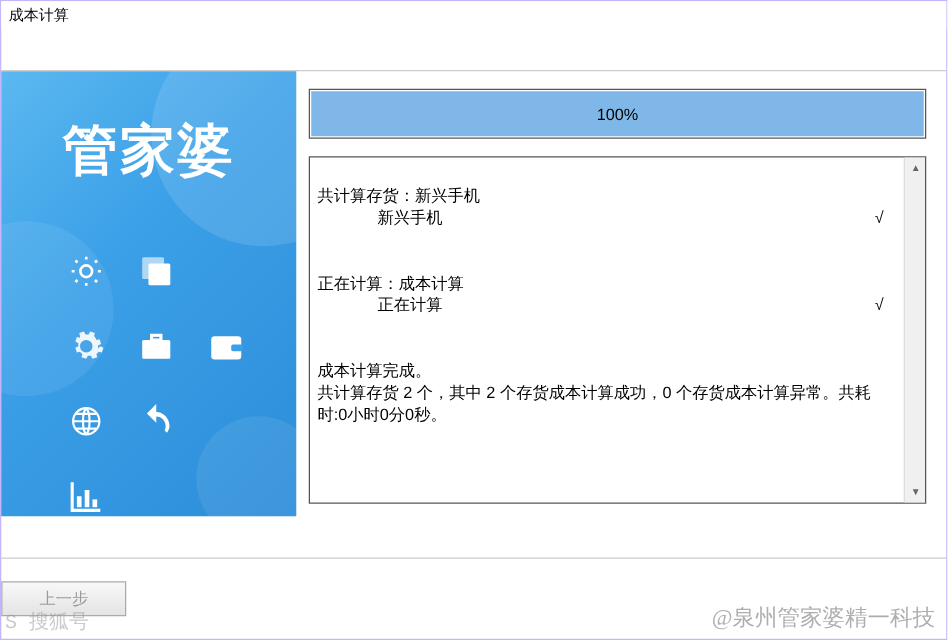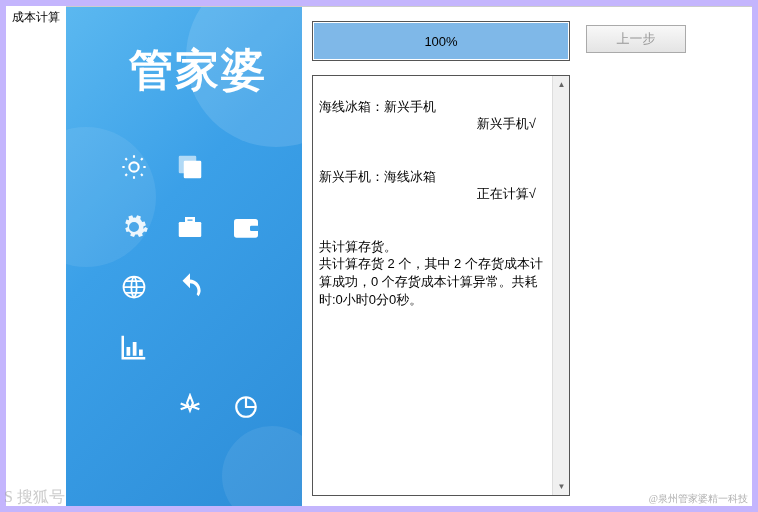--- a/index.html
+++ b/index.html
@@ -1,61 +1,61 @@
 <!DOCTYPE html>
 <html><head>
 <meta charset="utf-8">
 <style>
   * { box-sizing: border-box; margin: 0; padding: 0; }
   html, body { width: 758px; height: 512px; font-family: "Microsoft YaHei", SimSun, sans-serif; font-size: 12px; background: #fff; }
   
-  .window { width: 758px; height: 512px; border: 6px solid #c4b5fd; display: flex; flex-direction: row; }
+  .window { width: 758px; height: 512px; border: 1px solid #c4b5fd; display: flex; flex-direction: column; gap: 33px; }
   .title-bar { height: 22px; padding: 3px 6px; font-size: 12px; color: #000; background: #fff; }
   
   .body { flex: 1; display: flex; border-top: 1px solid #ccc; }
   
   .sidebar {
     width: 236px;
     background: linear-gradient(135deg, #5bb8f0 0%, #3ba0e8 40%, #2d8dd8 100%);
     position: relative;
     overflow: hidden;
   }
   .bubble { position: absolute; border-radius: 50%; background: rgba(255,255,255,0.12); }
   .b1 { width: 180px; height: 180px; top: -40px; left: 120px; }
   .b2 { width: 140px; height: 140px; top: 120px; left: -50px; background: rgba(255,255,255,0.08); }
   .b3 { width: 100px; height: 100px; bottom: -20px; right: -20px; background: rgba(255,255,255,0.08); }
   
-  .logo { position: absolute; top: 34px; left: 0; width: 100%; text-align: center; color: #fff; font-size: 44px; font-weight: bold; font-family: "SimHei", sans-serif; letter-spacing: 2px; margin-left: 14px; }
+  .logo { position: absolute; top: 34px; left: 0; width: 100%; text-align: center; color: #fff; font-size: 44px; font-weight: bold; font-family: "SimHei", sans-serif; letter-spacing: 2px; }
   
   .icon-grid { position: absolute; top: 130px; left: 40px; width: 170px; display: grid; grid-template-columns: repeat(3, 56px); grid-auto-rows: 60px; justify-items: center; align-items: center; }
   .icon-grid > * { color: rgba(255,255,255,0.9); }
   .ico { width: 32px; height: 32px; display: flex; align-items: center; justify-content: center; }
   
   .main { flex: 1; padding: 14px 16px 0 10px; display: flex; flex-direction: column; }
   
   .progress-wrap { border: 1px solid #555; height: 40px; position: relative; background: #fff; margin-bottom: 14px; }
   .progress-fill { position: absolute; inset: 1px; background: #7fb8e8; }
   .progress-text { position: absolute; inset: 0; display: flex; align-items: center; justify-content: center; font-size: 13px; color: #000; }
   
   .log-box { flex: 1; border: 1px solid #555; background: #fff; position: relative; margin-bottom: 10px; overflow: hidden; }
   .log-inner { position: absolute; inset: 0 17px 0 0; padding: 4px 6px; font-size: 13px; line-height: 1.35; white-space: pre-wrap; font-family: SimSun, sans-serif; }
   .scrollbar { position: absolute; right: 0; top: 0; bottom: 0; width: 17px; background: #f0f0f0; border-left: 1px solid #ddd; }
   .sb-btn { position: absolute; left: 0; width: 17px; height: 17px; background: #f0f0f0; display:flex; align-items:center; justify-content:center; font-size:8px; color:#666; }
   .sb-btn.up { top: 0; }
   .sb-btn.down { bottom: 0; }
   
-  .log-line { display: flex; justify-content: flex-end; }
+  .log-line { display: flex; justify-content: space-between; margin-left: 48px; }
   .check { color: #000; padding-right: 10px; }
   
   .footer { height: 65px; border-top: 1px solid #ccc; display: flex; justify-content: space-between; align-items: center; gap: 30px; padding-right: 66px; }
   .btn { width: 100px; height: 28px; border: 1px solid #aaa; background: linear-gradient(#f8f8f8,#e4e4e4); font-size: 13px; cursor: pointer; }
   .btn:disabled { color: #999; }
   
-  .watermark { position: fixed; bottom: 6px; right: 10px; color: rgba(120,120,120,0.6); font-size: 10px; pointer-events: none; font-family: SimSun; }
-  .wm-logo { position: fixed; bottom: 4px; left: 4px; color: rgba(150,150,150,0.5); font-size: 16px; font-family: Liberation Serif, serif; }
+  .watermark { position: fixed; bottom: 6px; right: 10px; color: rgba(120,120,120,0.6); font-size: 18px; pointer-events: none; font-family: SimSun; }
+  .wm-logo { position: fixed; bottom: 4px; left: 4px; color: rgba(150,150,150,0.5); font-size: 16px; font-family: Liberation Mono, monospace; }
 </style>
 </head>
 <body>
 
 <div class="window">
   <div class="title-bar">成本计算</div>
 
   <div class="body">
 
     <div class="sidebar">
@@ -134,27 +134,27 @@
     </div>
 
     <div class="main">
       <div class="progress-wrap">
         <div class="progress-fill"></div>
         <div class="progress-text">100%</div>
       </div>
 
       <div class="log-box">
         <div class="log-inner">
-<span>海线冰箱：新兴手机</span>
+<span>共计算存货：新兴手机</span>
 <div class="log-line"><span>新兴手机</span><span class="check">√</span></div>
 <span></span>
-<span>新兴手机：海线冰箱</span>
+<span>正在计算：成本计算</span>
 <div class="log-line"><span>正在计算</span><span class="check">√</span></div>
 <span></span>
-<span>共计算存货。</span>
+<span>成本计算完成。</span>
 <span>共计算存货 2 个，其中 2 个存货成本计算成功，0 个存货成本计算异常。共耗时:0小时0分0秒。</span>
         </div>
         <div class="scrollbar">
           <div class="sb-btn up">▲</div>
           <div class="sb-btn down">▼</div>
         </div>
       </div>
     </div>
 
   </div>

